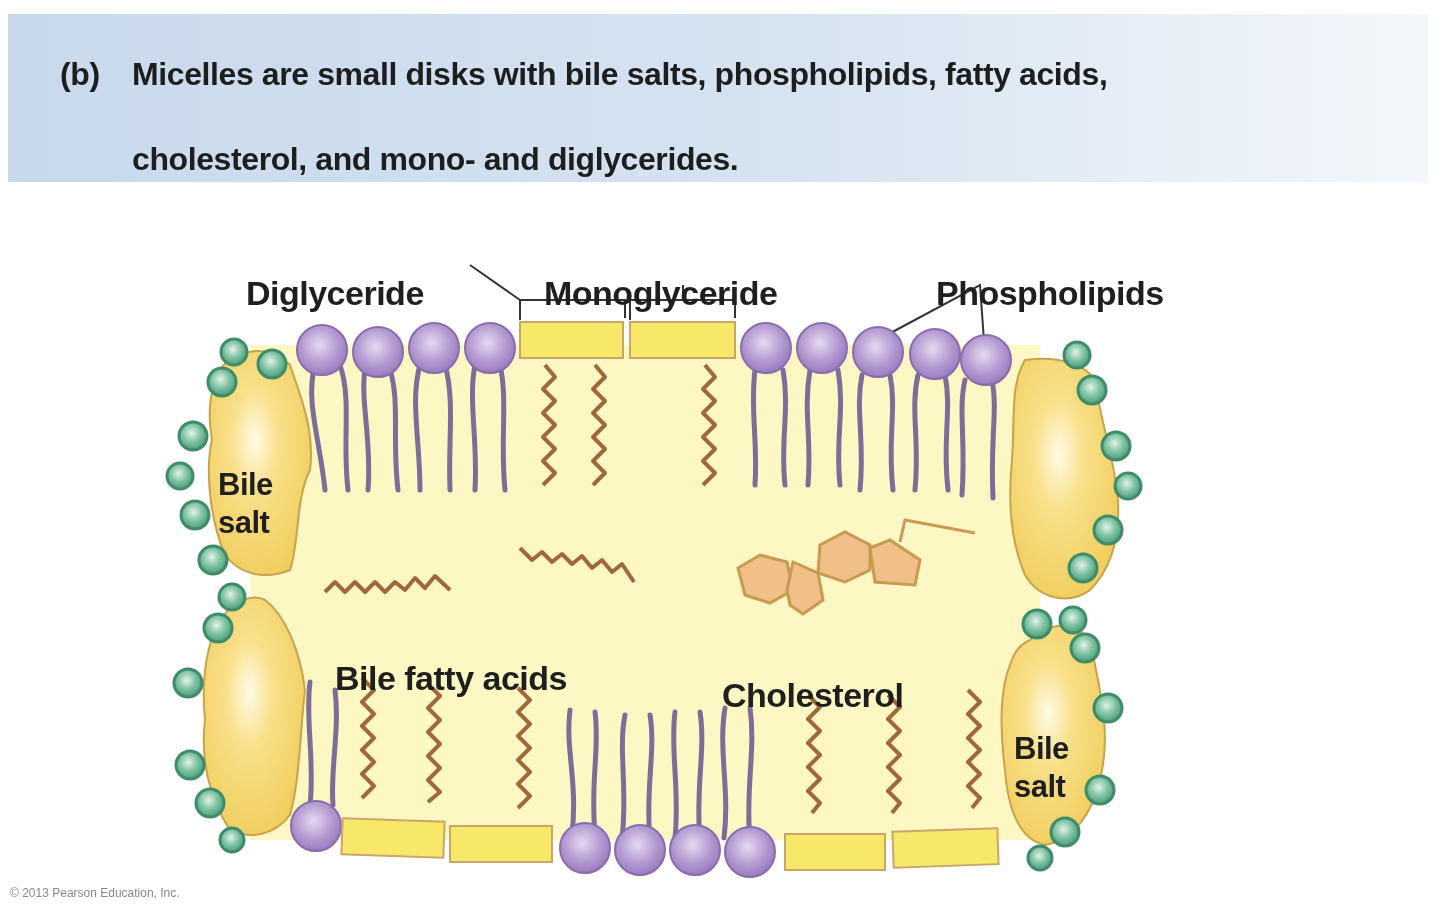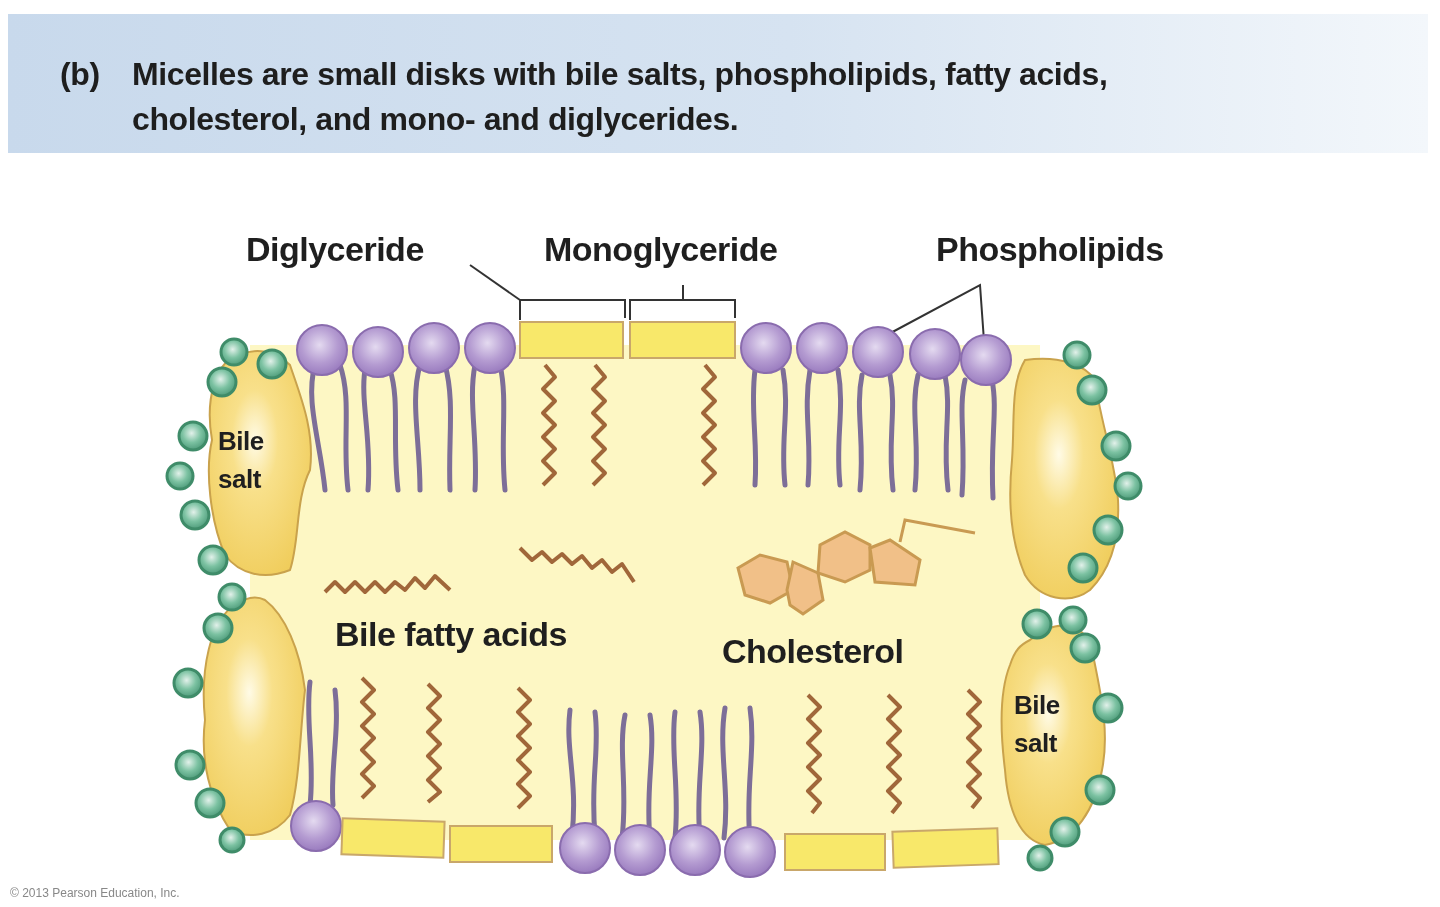--- a/index.html
+++ b/index.html
@@ -1,24 +1,24 @@
 <!DOCTYPE html>
 <html><head>
 <meta charset="utf-8">
 <style>
   html, body { margin:0; padding:0; background:#ffffff; }
   body { width:1440px; height:907px; position:relative; overflow:hidden; font-family:"Liberation Sans", sans-serif; }
-  .banner { position:absolute; left:8px; top:14px; width:1420px; height:139px;
+  .banner { position:absolute; left:8px; top:14px; width:1420px; height:168px;
     background:linear-gradient(90deg,#c8d9ec 0%,#d6e3f1 55%,#f3f7fb 100%); }
   .banner-text { position:absolute; left:52px; top:38px; font-size:32px; font-weight:bold; color:#1e1e1e; line-height:45px; letter-spacing:-0.4px; }
   .banner-text .tag { display:inline-block; width:72px; }
-  .banner-text .l2 { padding-left:72px; }
+  .banner-text .l2 { padding-left:72px;margin-top:40px; }
   svg.diagram { position:absolute; left:0; top:0; }
-  .lbl { position:absolute; font-weight:bold; color:#1f1f1f; font-size:34px; letter-spacing:-0.5px; white-space:nowrap; }
-  .lbl-sm { font-size:26px; line-height:38px; text-align:left; }
+  .lbl { position:absolute; font-weight:bold; color:#1f1f1f; font-size:34px; letter-spacing:-0.5px; white-space:nowrap;margin-top:44px; }
+  .lbl-sm { font-size:31px; line-height:38px; text-align:left; }
   .copyright { position:absolute; left:10px; top:886px; font-size:12px; color:#888; }
 </style>
 </head>
 <body>
 
 <div class="banner">
   <div class="banner-text">
     <div><span class="tag">(b)</span><span>Micelles are small disks with bile salts, phospholipids, fatty acids,</span></div>
     <div class="l2">cholesterol, and mono- and diglycerides.</div>
   </div>

